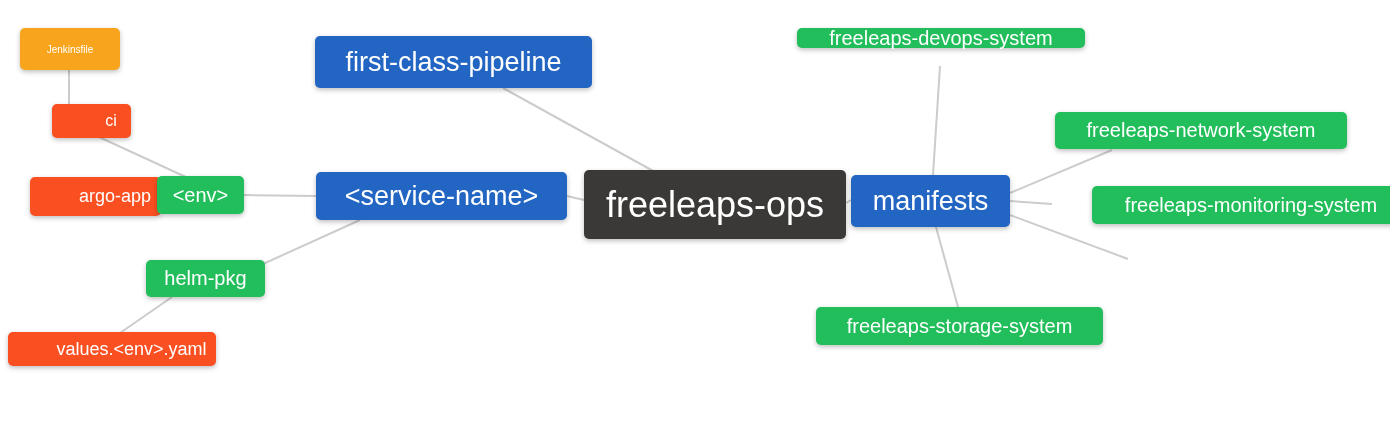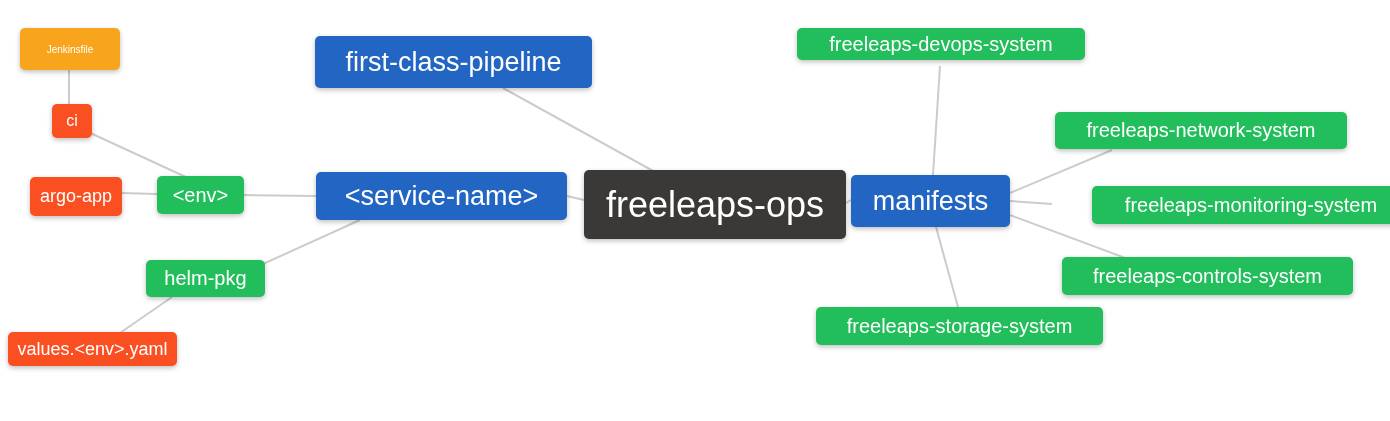--- a/index.html
+++ b/index.html
@@ -17,35 +17,35 @@
     display:flex;align-items:center;justify-content:center;
     color:#ffffff;
     border-radius:5px;
     box-shadow:0 2px 5px rgba(0,0,0,0.25);
     white-space:nowrap;
     cursor:pointer;
     user-select:none;
   }
   .c-blue{background:#2265c2;}
   .c-green{background:#22be5b;}
-  .c-red{background:#fa4f21;}
+  .c-red{background:#fa4f21;padding-left:39px;}
   .c-amber{background:#f8a41d;}
   .c-dark{background:#3b3937;}
 
   .n-jenkinsfile{left:20px;top:28px;width:100px;height:42px;font-size:10px;}
   .n-ci{left:52px;top:104px;width:40px;height:34px;font-size:16px;}
   .n-argo-app{left:30px;top:177px;width:92px;height:39px;font-size:18px;}
   .n-env{left:157px;top:176px;width:87px;height:38px;font-size:20px;}
   .n-helm-pkg{left:146px;top:260px;width:119px;height:37px;font-size:20px;}
   .n-values{left:8px;top:332px;width:169px;height:34px;font-size:18px;}
   .n-pipeline{left:315px;top:36px;width:277px;height:52px;font-size:27px;}
   .n-service{left:316px;top:172px;width:251px;height:48px;font-size:27px;}
   .n-ops{left:584px;top:170px;width:262px;height:69px;font-size:36px;}
   .n-manifests{left:851px;top:175px;width:159px;height:52px;font-size:27px;}
-  .n-devops{left:797px;top:28px;width:288px;height:32px;font-size:20px;}
+  .n-devops{left:797px;top:28px;width:288px;height:20px;font-size:20px;}
   .n-network{left:1055px;top:112px;width:292px;height:37px;font-size:20px;}
   .n-monitoring{left:1092px;top:186px;width:318px;height:38px;font-size:20px;}
   .n-controls{left:1062px;top:257px;width:291px;height:38px;font-size:20px;}
   .n-storage{left:816px;top:307px;width:287px;height:38px;font-size:20px;}
 </style>
 </head>
 <body>
 
 <div class="canvas">
 
@@ -72,16 +72,15 @@
   <div class="node c-green n-env">&lt;env&gt;</div>
   <div class="node c-green n-helm-pkg">helm-pkg</div>
   <div class="node c-red   n-values">values.&lt;env&gt;.yaml</div>
   <div class="node c-blue  n-pipeline">first-class-pipeline</div>
   <div class="node c-blue  n-service">&lt;service-name&gt;</div>
   <div class="node c-dark  n-ops">freeleaps-ops</div>
   <div class="node c-blue  n-manifests">manifests</div>
   <div class="node c-green n-devops">freeleaps-devops-system</div>
   <div class="node c-green n-network">freeleaps-network-system</div>
   <div class="node c-green n-monitoring">freeleaps-monitoring-system</div>
-  <div class="node c-green n-controls">freeleaps-controls-system</div>
   <div class="node c-green n-storage">freeleaps-storage-system</div>
 
 </div>
 
 </body></html>

